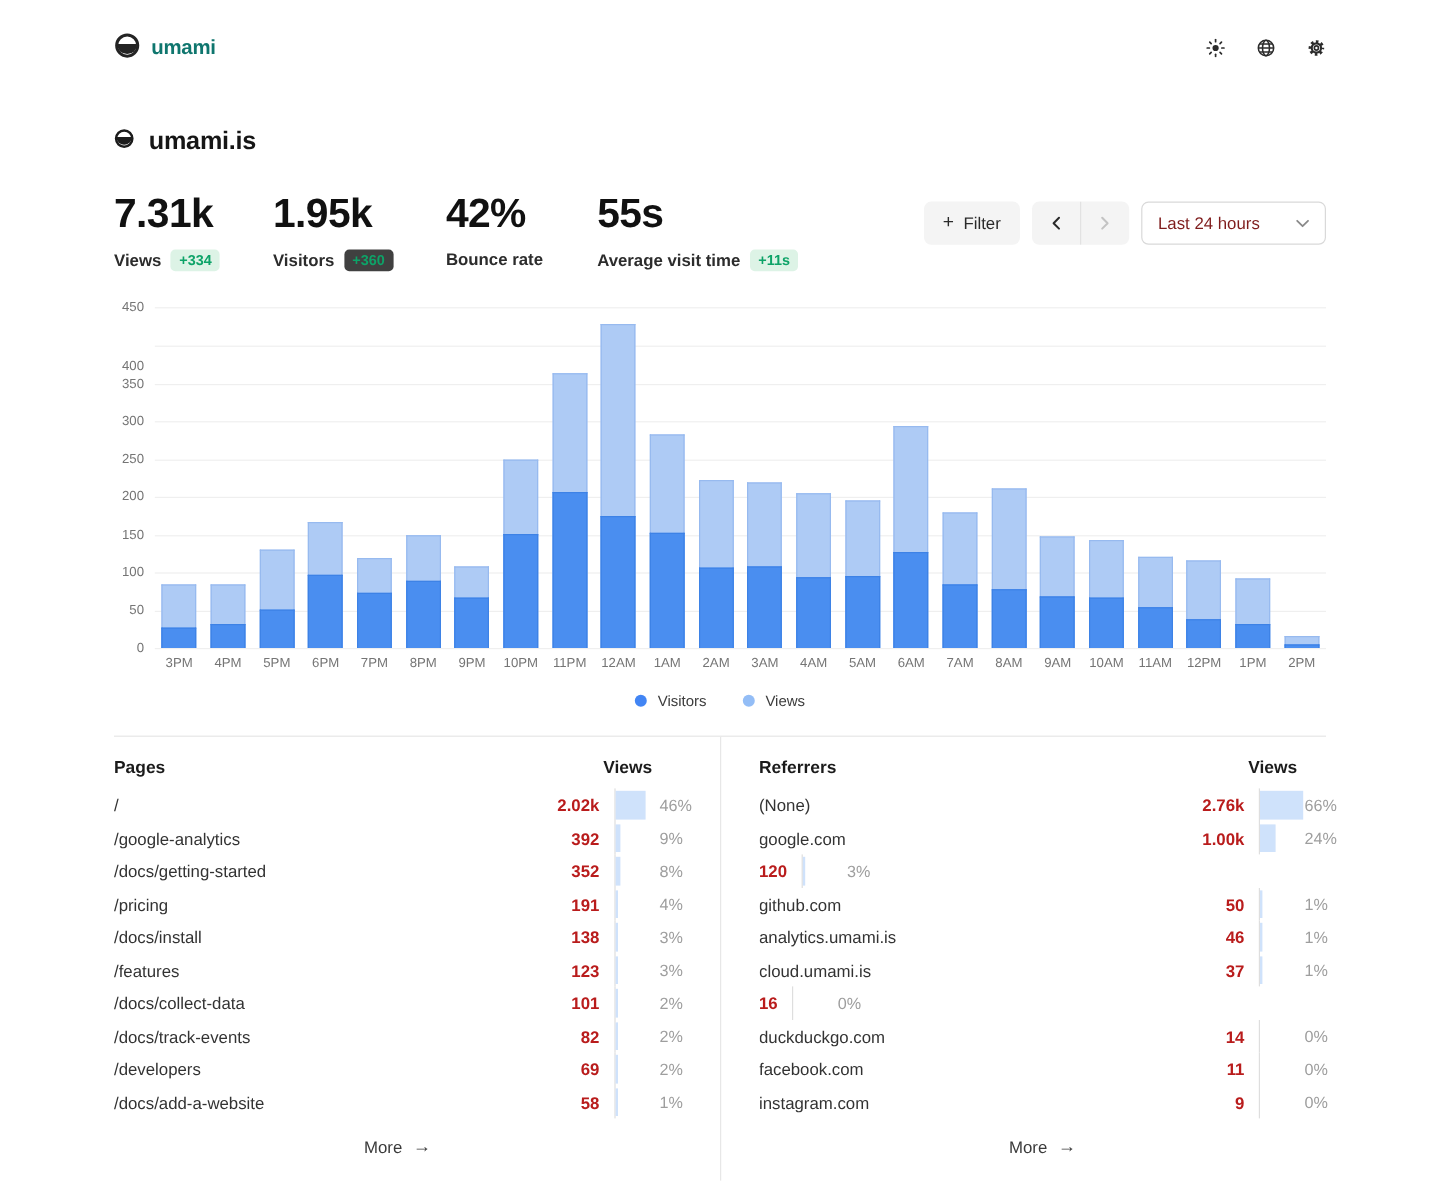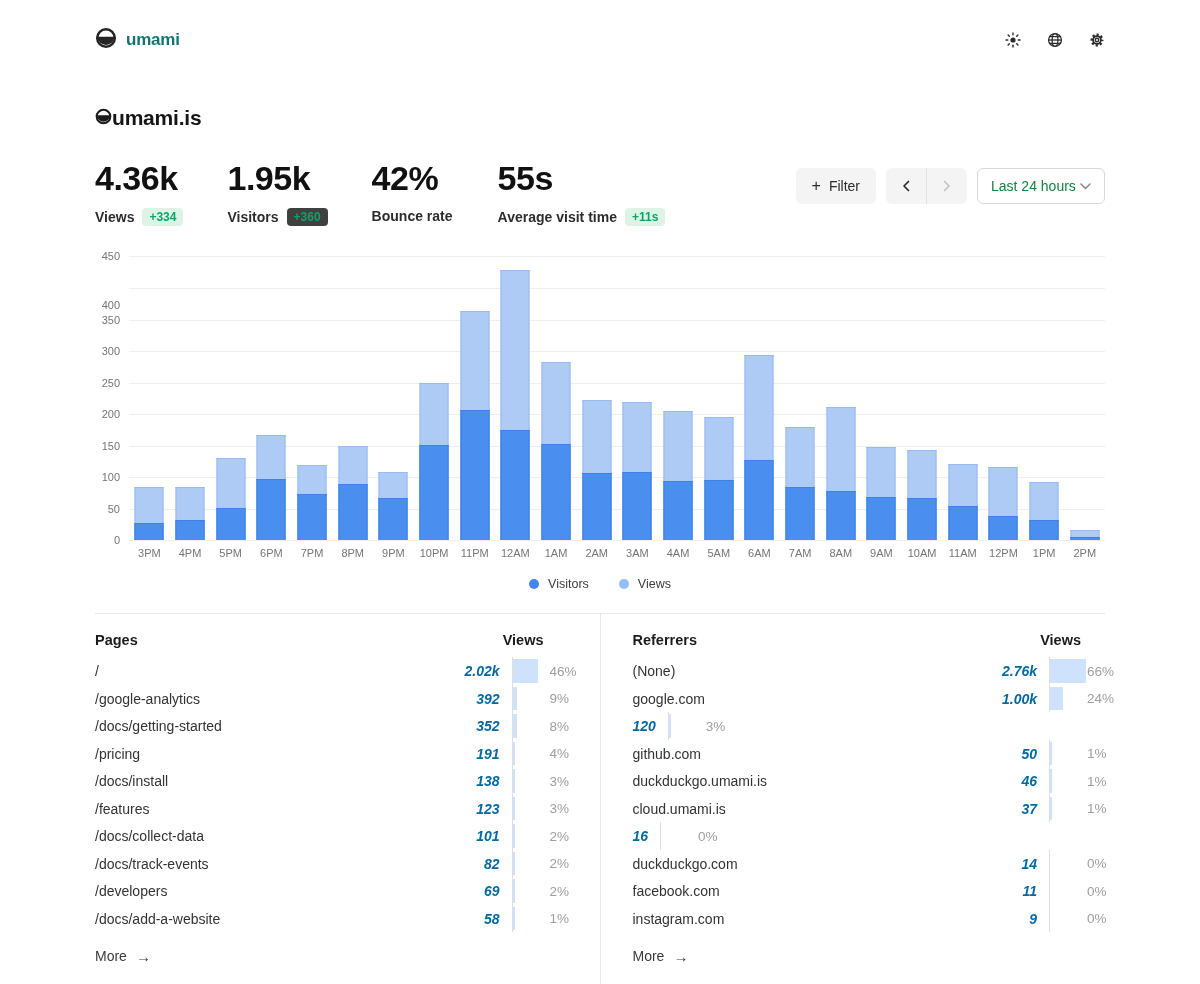--- a/index.html
+++ b/index.html
@@ -13,21 +13,21 @@
 
   
   .app-header { height:80px; display:flex; align-items:center; justify-content:space-between; }
   .brand { display:flex; align-items:center; gap:9px; cursor:pointer; }
   .brand-name { font-size:17px; font-weight:700; color:#0f766e; letter-spacing:-0.2px; }
   .header-icons { display:flex; align-items:center; gap:26px; }
   .hicon { width:16px; height:16px; display:flex; align-items:center; justify-content:center; cursor:pointer; }
   .hicon svg { display:block; }
 
   
-  .site-row { margin-top:26px; display:flex; align-items:center; gap:0; }
+  .site-row { margin-top:26px; display:flex; align-items:center; gap:12px; }
   .site-name { font-size:21px; font-weight:700; color:#161616; letter-spacing:-0.2px; }
 
   
   .metrics-bar { margin-top:30px; display:flex; align-items:flex-start; justify-content:space-between; }
   .metrics { display:flex; gap:44px; }
   .metric { min-width:82px; }
   .metric-value { font-size:34px; font-weight:700; color:#111; letter-spacing:-0.5px; line-height:1.1; }
   .metric-label-row { margin-top:11px; display:flex; align-items:center; gap:8px; }
   .metric-label { font-size:14px; font-weight:700; color:#2c2c2c; }
   .badge { font-size:12px; font-weight:700; padding:2px 7px; border-radius:4px; }
@@ -36,23 +36,23 @@
   .btn-filter { display:flex; align-items:center; gap:8px; height:36px; padding:0 16px;
     background:#f4f4f4; border:none; border-radius:6px; font-size:14px; color:#2a2a2a;
     font-family:inherit; cursor:pointer; }
   .plus { font-size:16px; font-weight:400; color:#2a2a2a; line-height:1; }
   .pager { display:flex; height:36px; background:#f4f4f4; border-radius:6px; overflow:hidden; }
   .pager button { width:40px; border:none; background:transparent; font-size:15px; cursor:pointer;
     display:flex; align-items:center; justify-content:center; font-family:inherit; }
   .pager .divider { width:1px; background:#e2e2e2; margin:0; }
   .pager .prev { color:#2a2a2a; }
   .pager .next { color:#c3c3c3; cursor:default; }
-  .select-date { display:flex; align-items:center; justify-content:space-between; width:128px; height:36px;
+  .select-date { display:flex; align-items:center; justify-content:space-between; width:154px; height:36px;
     padding:0 13px; background:#fff; border:1px solid #d9d9d9; border-radius:6px; font-size:14px;
-    color:#15803d; cursor:pointer; }
+    color:#7f1d1d; cursor:pointer; }
 
   
   .chart-section { margin-top:30px; }
   .chart { position:relative; height:284px; margin-left:34px; }
   .gridline { position:absolute; left:0; right:0; height:1px; background:#efefef; }
   .ytick { position:absolute; right:calc(100% + 9px); transform:translateY(-50%);
     font-size:11px; color:#757575; white-space:nowrap; }
   .bars { position:absolute; inset:0; display:flex; }
   .bar-col { flex:1; position:relative; height:100%; }
   .bar { position:absolute; bottom:0; left:50%; transform:translateX(-50%); width:29px; }
@@ -69,26 +69,26 @@
   
   .tables { margin-top:22px; border-top:1px solid #e7e7e7; display:flex; flex:1; }
   .table-col { flex:1; min-width:0; padding-top:18px; }
   .table-col.left  { padding-right:32px; border-right:1px solid #e7e7e7; }
   .table-col.right { padding-left:32px; }
   .table-head { display:flex; justify-content:space-between; padding-bottom:9px; }
   .table-title { font-size:14.5px; font-weight:700; color:#1b1b1b; }
   .table-metric { font-size:14.5px; font-weight:700; color:#1b1b1b; padding-right:24px; }
   .trow { display:flex; align-items:center; height:27.5px; }
   .trow-label { flex:1; font-size:14px; color:#333; overflow:hidden; text-overflow:ellipsis; white-space:nowrap; }
-  .trow-value { font-size:14px; font-weight:700; color:#0369a1; text-align:right;font-style:italic; }
+  .trow-value { font-size:14px; font-weight:700; color:#b91c1c; text-align:right; }
   .pct { position:relative; width:56px; margin-left:12px; align-self:stretch;
     display:flex; align-items:center; border-left:1px solid #dedede; padding-left:9px; }
   .pct-fill { position:absolute; left:0; top:2px; bottom:2px; background:#cfe2fb; }
   .pct-text { position:relative; font-size:13.5px; color:#9e9e9e;margin-left:28px; }
-  .more-row { margin-top:15px; text-align:left; }
+  .more-row { margin-top:15px; text-align:center; }
   .more-link { display:inline-flex; align-items:center; gap:9px; font-size:14px; color:#3a3a3a; cursor:pointer; }
   .more-arrow { font-size:15px; color:#3a3a3a; }
 </style>
 </head>
 <body>
 
 <div class="container">
 
   <div class="app-header">
     <div class="brand">
@@ -139,21 +139,21 @@
         <circle cx="12" cy="12" r="9.6" fill="none" stroke="#1c1c1c" stroke-width="2.9"></circle>
         <path d="M2.9 10.2 a9.1 9.1 0 0 0 18.2 0 z" fill="#1c1c1c"></path>
       </svg>
     </span>
     <span class="site-name">umami.is</span>
   </div>
 
   <div class="metrics-bar">
     <div class="metrics" id="metrics">
         <div class="metric">
-          <div class="metric-value">4.36k</div>
+          <div class="metric-value">7.31k</div>
           <div class="metric-label-row">
             <span class="metric-label">Views</span>
             <span class="badge" style="background:#ddf3e6;color:#0da368">+334</span>
           </div>
         </div>
         <div class="metric">
           <div class="metric-value">1.95k</div>
           <div class="metric-label-row">
             <span class="metric-label">Visitors</span>
             <span class="badge" style="background:#404040;color:#0da368">+360</span>
@@ -485,21 +485,21 @@
           </div>
           <div class="trow">
             <span class="trow-label">github.com</span>
             <span class="trow-value">50</span>
             <span class="pct">
               <span class="pct-fill" style="width:1%;min-width:2px;background:#cfe2fb"></span>
               <span class="pct-text">1%</span>
             </span>
           </div>
           <div class="trow">
-            <span class="trow-label">duckduckgo.umami.is</span>
+            <span class="trow-label">analytics.umami.is</span>
             <span class="trow-value">46</span>
             <span class="pct">
               <span class="pct-fill" style="width:1%;min-width:2px;background:#cfe2fb"></span>
               <span class="pct-text">1%</span>
             </span>
           </div>
           <div class="trow">
             <span class="trow-label">cloud.umami.is</span>
             <span class="trow-value">37</span>
             <span class="pct">

